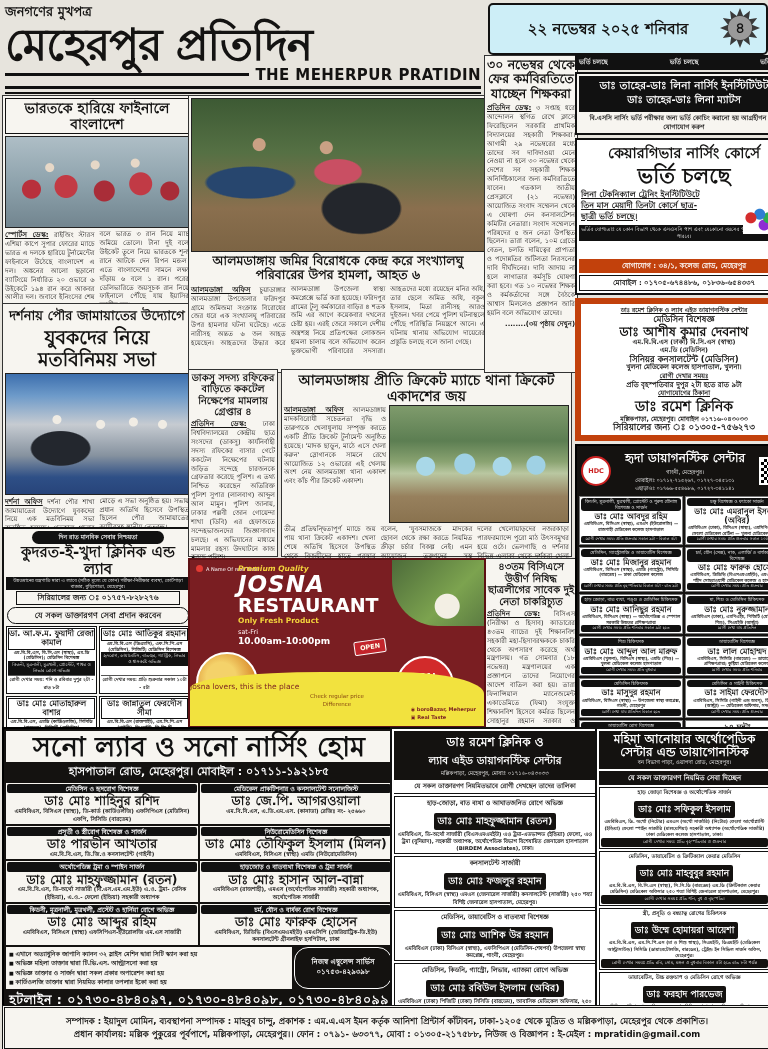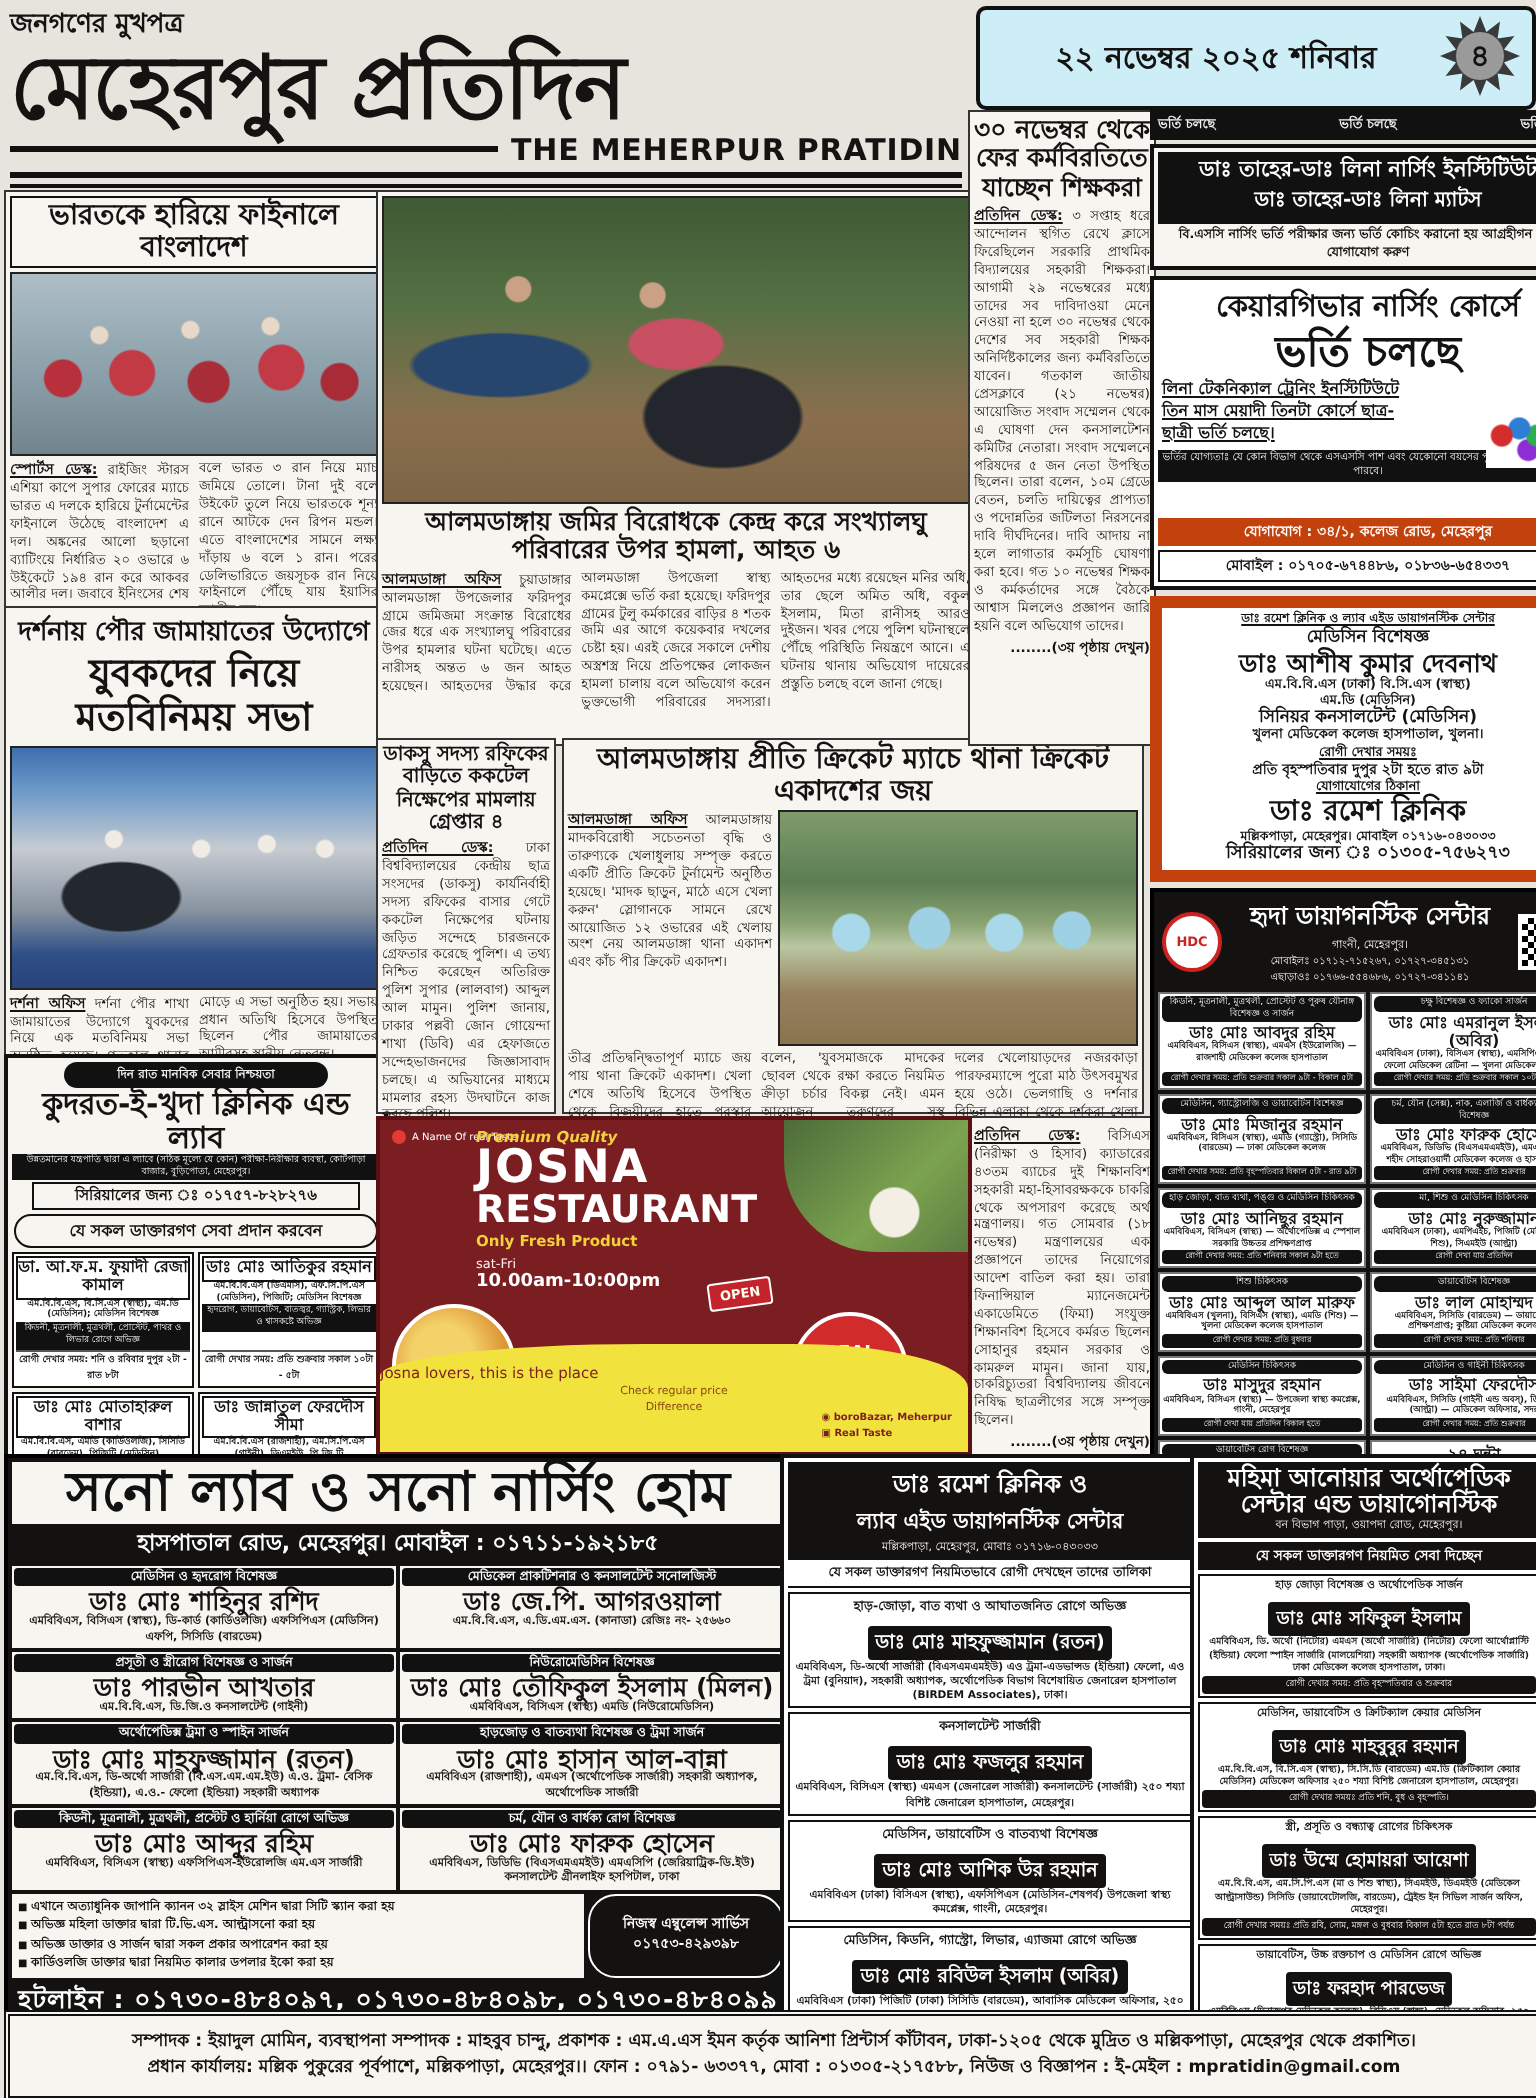--- a/index.html
+++ b/index.html
@@ -98,21 +98,21 @@
   .bcs{position:absolute;left:484px;top:558px;width:88px;height:168px;padding:2px;}
   .bcs .hl{font-size:10px;}
   .tch{position:absolute;left:484px;top:55px;width:88px;height:312px;padding:2px;}
   .tch .hl{font-size:12.5px;}
   
   .josna{position:absolute;left:188px;top:558px;width:294px;height:166px;background:#7a1e22;border:2px solid #5c1013;overflow:hidden;}
   .j-logo{position:absolute;left:6px;top:5px;color:#fff;font-size:5px;display:flex;gap:3px;align-items:center;}
   .j-dot{width:7px;height:7px;border-radius:50%;background:#e33a33;display:inline-block;}
   .j-top{position:absolute;left:48px;top:4px;width:168px;color:#fff;}
   .j-q{color:#f2d23c;font-size:7.5px;font-style:italic;font-weight:700;}
-  .j-t1{font-size:23px;font-weight:800;letter-spacing:1px;line-height:1;}
+  .j-t1{font-size:23px;font-weight:800;letter-spacing:1px;line-height:1;font-style:italic;}
   .j-t2{font-size:19px;font-weight:800;line-height:1;}
   .j-sub{color:#f2d23c;font-size:7.5px;font-weight:700;margin-top:1px;}
   .j-days{font-size:6.5px;color:#ffefef;margin-top:3px;}
   .j-hours{font-size:9px;font-weight:800;}
   .j-fr{position:absolute;right:0;top:0;width:92px;height:66px;border-radius:0 0 0 46px;background:
      radial-gradient(circle at 60% 70%,#f3efe4 12px,transparent 13px),
      linear-gradient(135deg,#4d6b3a,#7ca34f 60%,#5c7c42);}
   .j-fl{position:absolute;left:6px;top:92px;width:58px;height:58px;border-radius:50%;background:
      radial-gradient(circle at 40% 40%,#f4d26a 30%,#d98a2b 70%,#b06a1e);border:2px solid #fff;}
   .j-open{position:absolute;right:98px;top:80px;background:#c3242b;color:#ffe;border:1px solid #fff;
@@ -341,20 +341,21 @@
   <div class="blk tch">
     <div class="hl">৩০ নভেম্বর থেকে ফের কর্মবিরতিতে যাচ্ছেন শিক্ষকরা</div>
     <div class="body" style="margin-top:2px;">
       <span class="by">প্রতিদিন ডেস্ক:</span>
       <span>৩ সপ্তাহ ধরে আন্দোলন স্থগিত রেখে ক্লাসে ফিরেছিলেন সরকারি প্রাথমিক বিদ্যালয়ের সহকারী শিক্ষকরা। আগামী ২৯ নভেম্বরের মধ্যে তাদের সব দাবিদাওয়া মেনে নেওয়া না হলে ৩০ নভেম্বর থেকে দেশের সব সহকারী শিক্ষক অনির্দিষ্টকালের জন্য কর্মবিরতিতে যাবেন। গতকাল জাতীয় প্রেসক্লাবে (২১ নভেম্বর) আয়োজিত সংবাদ সম্মেলন থেকে এ ঘোষণা দেন কনসালটেশন কমিটির নেতারা। সংবাদ সম্মেলনে পরিষদের ৫ জন নেতা উপস্থিত ছিলেন। তারা বলেন, ১০ম গ্রেডে বেতন, চলতি দায়িত্বের প্রাপ্যতা ও পদোন্নতির জটিলতা নিরসনের দাবি দীর্ঘদিনের। দাবি আদায় না হলে লাগাতার কর্মসূচি ঘোষণা করা হবে। গত ১০ নভেম্বর শিক্ষক ও কর্মকর্তাদের সঙ্গে বৈঠকে আশ্বাস মিললেও প্রজ্ঞাপন জারি হয়নি বলে অভিযোগ তাদের।</span>
     </div>
     <div class="more">........(৩য় পৃষ্ঠায় দেখুন)</div>
   </div>
 
   <div class="blk bcs">
+    <div class="hl">৪৩তম বিসিএসে উত্তীর্ণ নিষিদ্ধ ছাত্রলীগের সাবেক দুই নেতা চাকরিচ্যুত</div>
     <div class="body" style="margin-top:2px;">
       <span class="by">প্রতিদিন ডেস্ক:</span>
       <span>বিসিএস (নিরীক্ষা ও হিসাব) ক্যাডারের ৪৩তম ব্যাচের দুই শিক্ষানবিশ সহকারী মহা-হিসাবরক্ষককে চাকরি থেকে অপসারণ করেছে অর্থ মন্ত্রণালয়। গত সোমবার (১৮ নভেম্বর) মন্ত্রণালয়ের এক প্রজ্ঞাপনে তাদের নিয়োগের আদেশ বাতিল করা হয়। তারা ফিনান্সিয়াল ম্যানেজমেন্ট একাডেমিতে (ফিমা) সংযুক্ত শিক্ষানবিশ হিসেবে কর্মরত ছিলেন সোহানুর রহমান সরকার ও কামরুল মামুন। জানা যায়, চাকরিচ্যুতরা বিশ্ববিদ্যালয় জীবনে নিষিদ্ধ ছাত্রলীগের সঙ্গে সম্পৃক্ত ছিলেন।</span>
     </div>
     <div class="more">........(৩য় পৃষ্ঠায় দেখুন)</div>
   </div>
 
   <div class="josna">
     <div class="j-logo">
         <span class="j-dot"></span>

